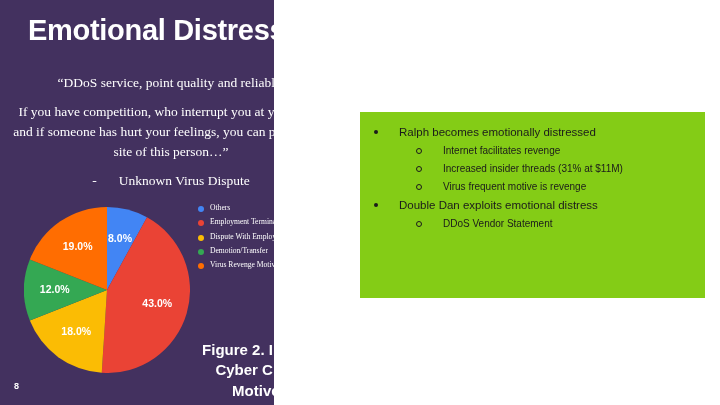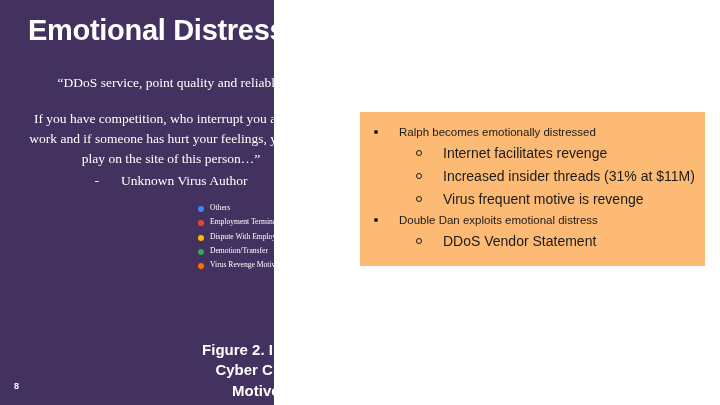--- a/index.html
+++ b/index.html
@@ -47,21 +47,21 @@
     color: #ffffff;
   }
   .quote-line-1 {
     font-size: 13.5px;
     line-height: 1.5;
     margin: 0 0 9px 0;
   }
   .quote-line-2 {
     font-size: 13.5px;
     line-height: 1.48;
-    margin: 16px;
+    margin: 0;
   }
   #quote-attrib {
     position: absolute;
     left: 12px;
     top: 173px;
     width: 318px;
     text-align: center;
     font-family: "Liberation Serif", serif;
     font-size: 13.5px;
     color: #ffffff;
@@ -145,22 +145,22 @@
     font-weight: bold;
     color: #ffffff;
   }
 
   
   #content-box {
     position: absolute;
     left: 360px;
     top: 112px;
     width: 345px;
-    height: 154px;
-    background: #fdba74;
+    height: 186px;
+    background: #84cc16;
   }
   #bullet-list {
     position: absolute;
     left: 14px;
     top: 14px;
     width: 330px;
   }
   .bullet-l1, .bullet-l2 {
     display: flex;
     align-items: baseline;
@@ -168,21 +168,22 @@
     font-family: "Liberation Sans", sans-serif;
   }
   .bullet-l1 {
     margin-left: 0px;
     margin-bottom: 7px;
     font-size: 11.5px;
   }
   .bullet-l2 {
     margin-left: 42px;
     margin-bottom: 7px;
-    font-size: 14px;
+    font-size: 10px;
+    align-items: flex-end;
   }
   .marker-solid {
     flex: 0 0 auto;
     width: 4px;
     height: 4px;
     border-radius: 50%;
     background: #1b1b1b;
     margin-right: 21px;
     position: relative;
     top: -2px;
@@ -208,23 +209,41 @@
 <div id="left-panel">
 
   <div id="slide-title">Emotional Distress</div>
 
   <div id="quote-block">
     <p class="quote-line-1">“DDoS service, point quality and reliable.</p>
     <p class="quote-line-2">If you have competition, who interrupt you at your work and if someone has hurt your feelings, you can play on the site of this person…”</p>
   </div>
 
   <div id="quote-attrib">
-    <span class="dash">-</span><span>Unknown Virus Author</span>
+    <span class="dash">-</span><span>Unknown Virus Dispute</span>
   </div>
 
+  <div id="pie-figure">
+    <svg id="pie-svg" viewBox="0 0 166 166">
+      <g id="pie-slices">
+          <path d="M 83 83 L 83.00 0.00 A 83 83 0 0 1 122.99 10.27 Z" fill="#4285F4"></path>
+          <path d="M 83 83 L 122.99 10.27 A 83 83 0 0 1 77.79 165.84 Z" fill="#EA4335"></path>
+          <path d="M 83 83 L 77.79 165.84 A 83 83 0 0 1 5.83 113.55 Z" fill="#FBBC04"></path>
+          <path d="M 83 83 L 5.83 113.55 A 83 83 0 0 1 5.83 52.45 Z" fill="#34A853"></path>
+          <path d="M 83 83 L 5.83 52.45 A 83 83 0 0 1 83.00 0.00 Z" fill="#FF6D01"></path>
+        </g>
+      <g id="pie-labels">
+          <text x="96.00" y="32.35" class="pie-label">8.0%</text>
+          <text x="133.21" y="97.59" class="pie-label">43.0%</text>
+          <text x="52.26" y="125.30" class="pie-label">18.0%</text>
+          <text x="30.71" y="83.00" class="pie-label">12.0%</text>
+          <text x="53.61" y="39.75" class="pie-label">19.0%</text>
+        </g>
+    </svg>
+  </div>
 
   <div id="pie-legend">
       <div class="legend-row">
         <span class="legend-swatch" style="background: rgb(66, 133, 244);"></span>
         <span class="legend-label">Others</span>
       </div>
       <div class="legend-row">
         <span class="legend-swatch" style="background: rgb(234, 67, 53);"></span>
         <span class="legend-label">Employment Termination</span>
       </div>

